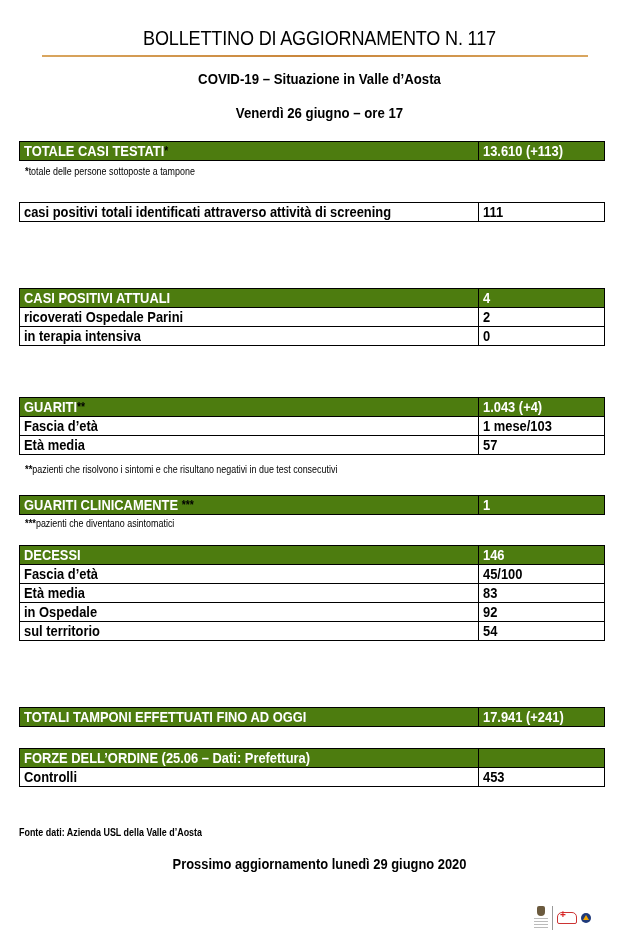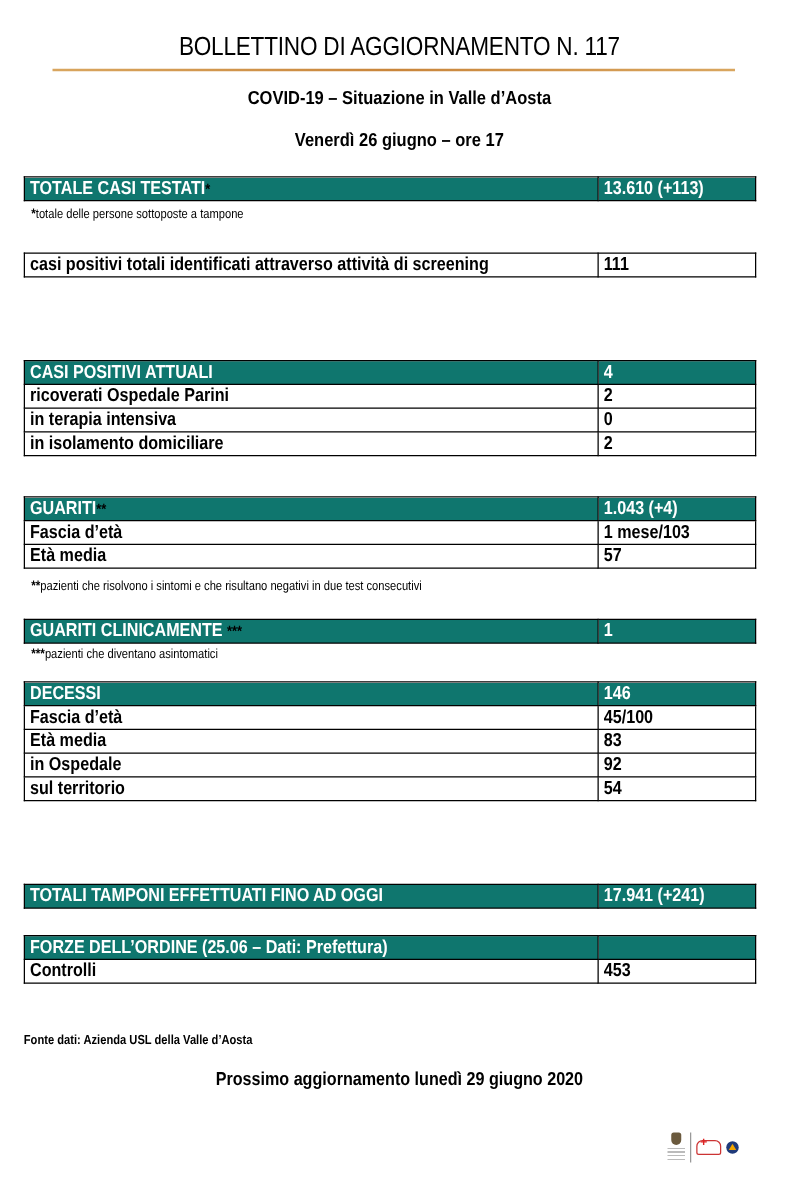--- a/index.html
+++ b/index.html
@@ -11,21 +11,21 @@
           background: linear-gradient(90deg, #d9a65f, #c9853a 50%, #d9a65f); }
   #subtitle { position: absolute; left: 0; width: 639px; top: 70px; text-align: center;
               font-size: 15px; font-weight: bold; transform: scaleX(0.88); }
   #dateline { position: absolute; left: 0; width: 639px; top: 104px; text-align: center;
               font-size: 15px; font-weight: bold; transform: scaleX(0.88); }
   table.t { position: absolute; left: 19px; width: 586px; border-collapse: collapse; }
   table.t td { border: 1.5px solid #000; height: 18px; padding: 0 0 0 4px;
                font-weight: bold; font-size: 15px; line-height: 18px; white-space: nowrap; overflow: hidden; }
   table.t td.l { width: 454px; }
   table.t td .sq { display: inline-block; transform: scaleX(0.86); transform-origin: left center; }
-  table.t tr.hd td { background: #0f766e; color: #ffffff; }
+  table.t tr.hd td { background: #4d7c0f; color: #ffffff; }
   table.t tr.hd td .ast { color: #000; font-size: 12px; vertical-align: top; }
   .note { position: absolute; left: 25px; font-size: 10.5px; transform: scaleX(0.85); transform-origin: left center; white-space: nowrap; }
   .note .ast { font-weight: bold; font-size: 11px; }
   #source { position: absolute; left: 19px; top: 826px; font-size: 10.5px; font-weight: bold;
             transform: scaleX(0.85); transform-origin: left center; white-space: nowrap; }
   #next { position: absolute; left: 0; width: 639px; top: 855px; text-align: center;
           font-size: 15px; font-weight: bold; transform: scaleX(0.86); }
   #logos { position: absolute; left: 534px; top: 903px; width: 80px; height: 30px; display: flex; align-items: center; gap: 4px; }
   .logo-crest { width: 14px; height: 24px; display: flex; flex-direction: column; align-items: center; }
   .logo-crest .shield { width: 8px; height: 10px; background: #6b5a3e; border-radius: 2px 2px 4px 4px; }
@@ -71,24 +71,20 @@
     <td class="l"><span class="sq">CASI POSITIVI ATTUALI</span></td>
     <td><span class="sq">4</span></td>
   </tr>
   <tr>
     <td class="l"><span class="sq">ricoverati Ospedale Parini</span></td>
     <td><span class="sq">2</span></td>
   </tr>
   <tr>
     <td class="l"><span class="sq">in terapia intensiva</span></td>
     <td><span class="sq">0</span></td>
-  </tr>
-  <tr>
-    <td class="l"><span class="sq">in isolamento domiciliare</span></td>
-    <td><span class="sq">2</span></td>
   </tr>
 </tbody>
   </table>
 
 <table class="t" style="top:397px">
   <tbody>
       <tr class="hd">
     <td class="l"><span class="sq"><span>GUARITI</span><span class="ast">**</span></span></td>
     <td><span class="sq">1.043 (+4)</span></td>
   </tr>

